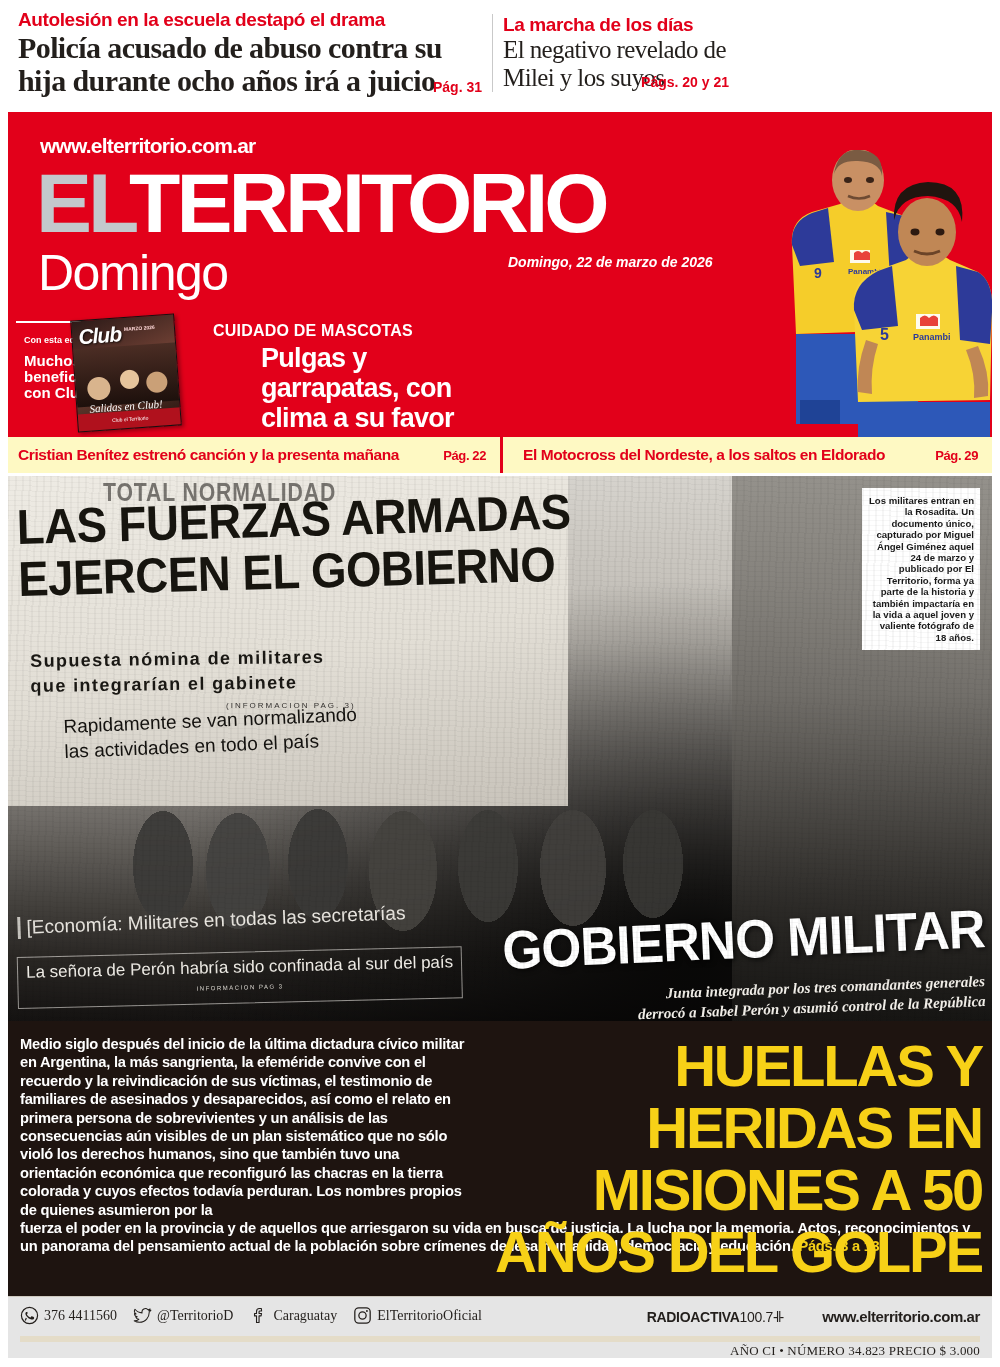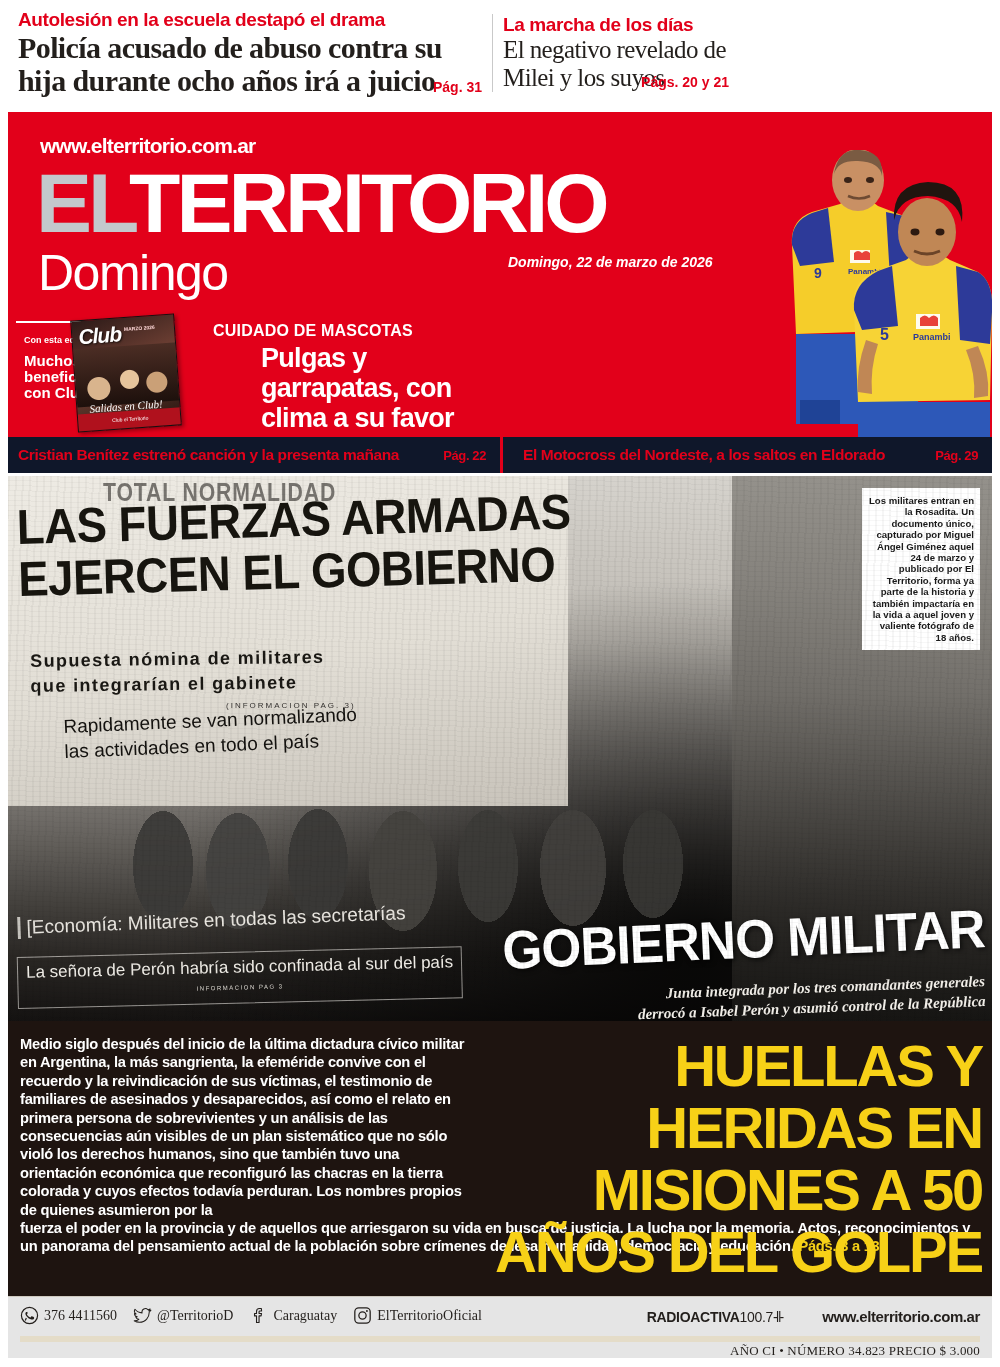--- a/index.html
+++ b/index.html
@@ -148,21 +148,21 @@
   }
   .mast-teaser .pg { font-size: 14px; font-weight: bold; text-align: center; margin-top: 4px; }
   .mt-left { left: 205px; top: 210px; width: 262px; }
   .mt-right { left: 498px; top: 210px; width: 262px; }
 
   
   .subbar {
     margin: 0 8px;
     height: 36px;
     display: flex;
-    background: #0f172a;
+    background: #fef9c3;
   }
   .subbar-item {
     display: flex; align-items: center;
     color: #e2001a; font-weight: bold;
     font-size: 15.5px; letter-spacing: -0.4px;
   }
   .subbar-item.s1 { width: 492px; padding-left: 10px; }
   .subbar-item.s2 { width: 492px; padding-left: 20px; border-left: 3px solid #e2001a; }
   .subbar-item .pg { font-size: 13px; margin-left: auto; padding-right: 14px; }
 

